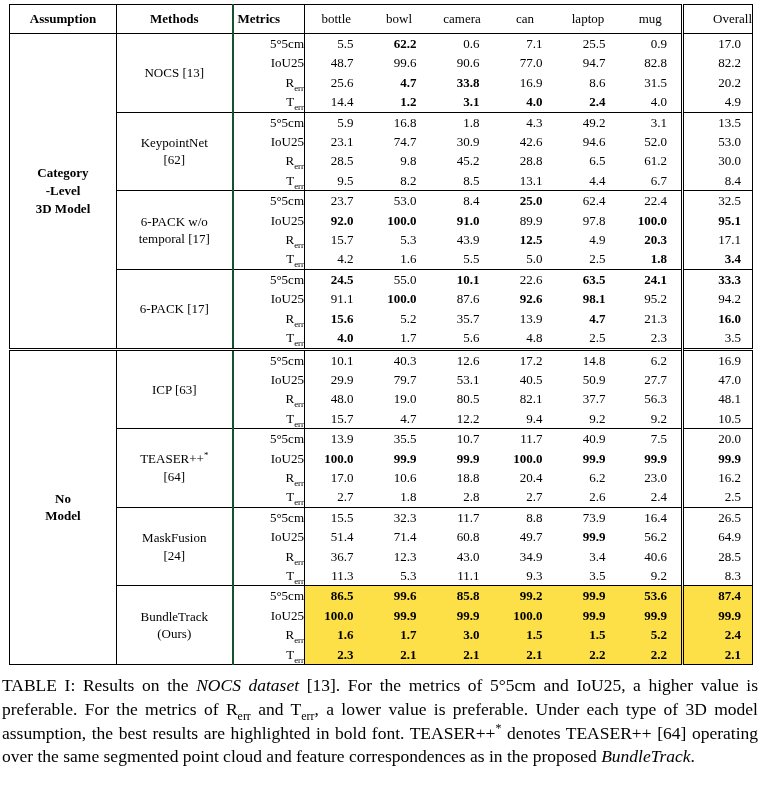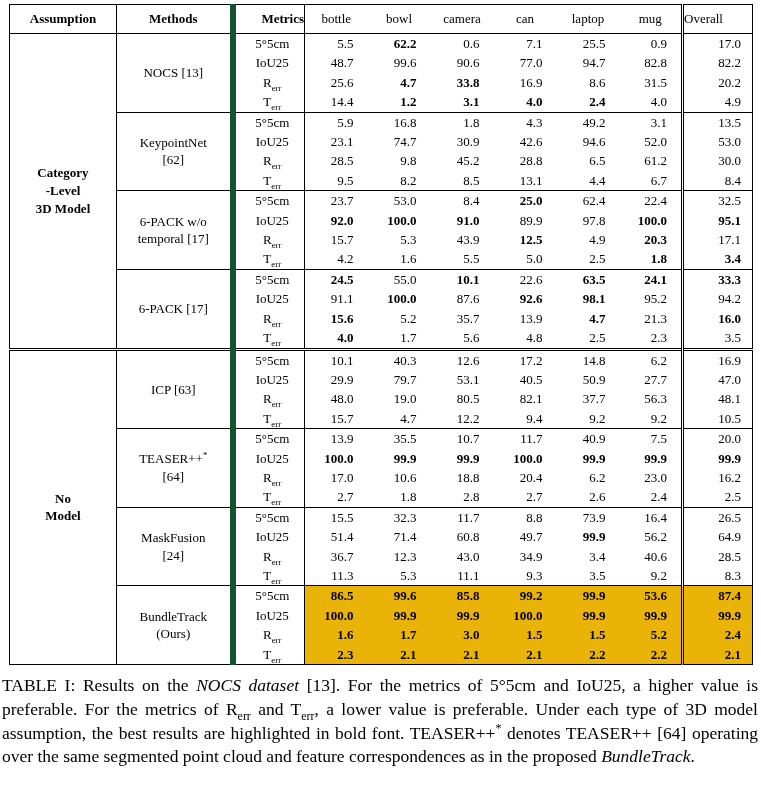--- a/index.html
+++ b/index.html
@@ -25,30 +25,30 @@
   th, td { padding: 0; vertical-align: middle; }
   thead th {
     border-bottom: 1px solid #000;
     height: 28px;
     font-weight: normal;
     text-align: center;
   }
   thead th.hdr-bold { font-weight: bold; }
   tbody td { height: 19.4px; line-height: 19.4px; }
   .c-assum { border-right: 1px solid #000; }
-  .c-meth  { border-right: 6px solid #14532d; margin-left: 36px; }
-  .c-metr  { border-right: 1px solid #000; text-align: center; padding-left: 5px; }
+  .c-meth  { border-right: 2px solid #14532d; margin-left: 36px; }
+  .c-metr  { border-right: 1px solid #000; text-align: right; padding-left: 5px; }
   .c-val   { text-align: right; padding-right: 14px; }
   .c-overall { border-left: 3px double #000; text-align: right; padding-right: 11px; }
   td.assum { font-weight: bold; text-align: center; line-height: 1.35; }
   td.meth  { text-align: center; line-height: 1.35; }
   .mstart { border-top: 1px solid #000; }
   .gstart { border-top: 3px double #000; }
   .b { font-weight: bold; }
-  .hl { background: #eab308; }
+  .hl { background: #fde047; }
   sub { font-size: 0.68em; line-height: 0; }
   sup { font-size: 0.68em; line-height: 0; }
   .caption {
     font-size: 17.5px;
     line-height: 1.36;
     text-align: justify;
     margin: 0 3px 0 2px;
   }
   .caption i { font-style: italic; }
 </style>
@@ -67,28 +67,28 @@
         <col style="width:63px">
       <col style="width:63px">
         <col style="width:63px">
         <col style="width:63px">
       <col style="width:70px">
     </colgroup>
     <thead>
       <tr>
         <th class="c-assum hdr-bold">Assumption</th>
         <th class="c-meth hdr-bold">Methods</th>
-        <th class="c-metr hdr-bold" style="text-align:right;padding-left:12px;">Metrics</th>
+        <th class="c-metr hdr-bold" style="text-align:left;padding-left:4px;">Metrics</th>
         <th>bottle</th>
         <th>bowl</th>
         <th>camera</th>
         <th>can</th>
         <th>laptop</th>
         <th>mug</th>
-        <th class="c-overall" style="text-align:left;padding-right:0;">Overall</th>
+        <th class="c-overall" style="text-align:right;padding-right:0;">Overall</th>
       </tr>
     </thead>
     <tbody id="tbody">
         <tr>
           <td class="c-assum assum" rowspan="16">Category<br>-Level<br>3D Model</td>
           <td class="c-meth meth" rowspan="4">NOCS [13]</td>
           <td class="c-metr">5°5cm</td>
           <td class="c-val">5.5</td>
           <td class="c-val b">62.2</td>
           <td class="c-val">0.6</td>

